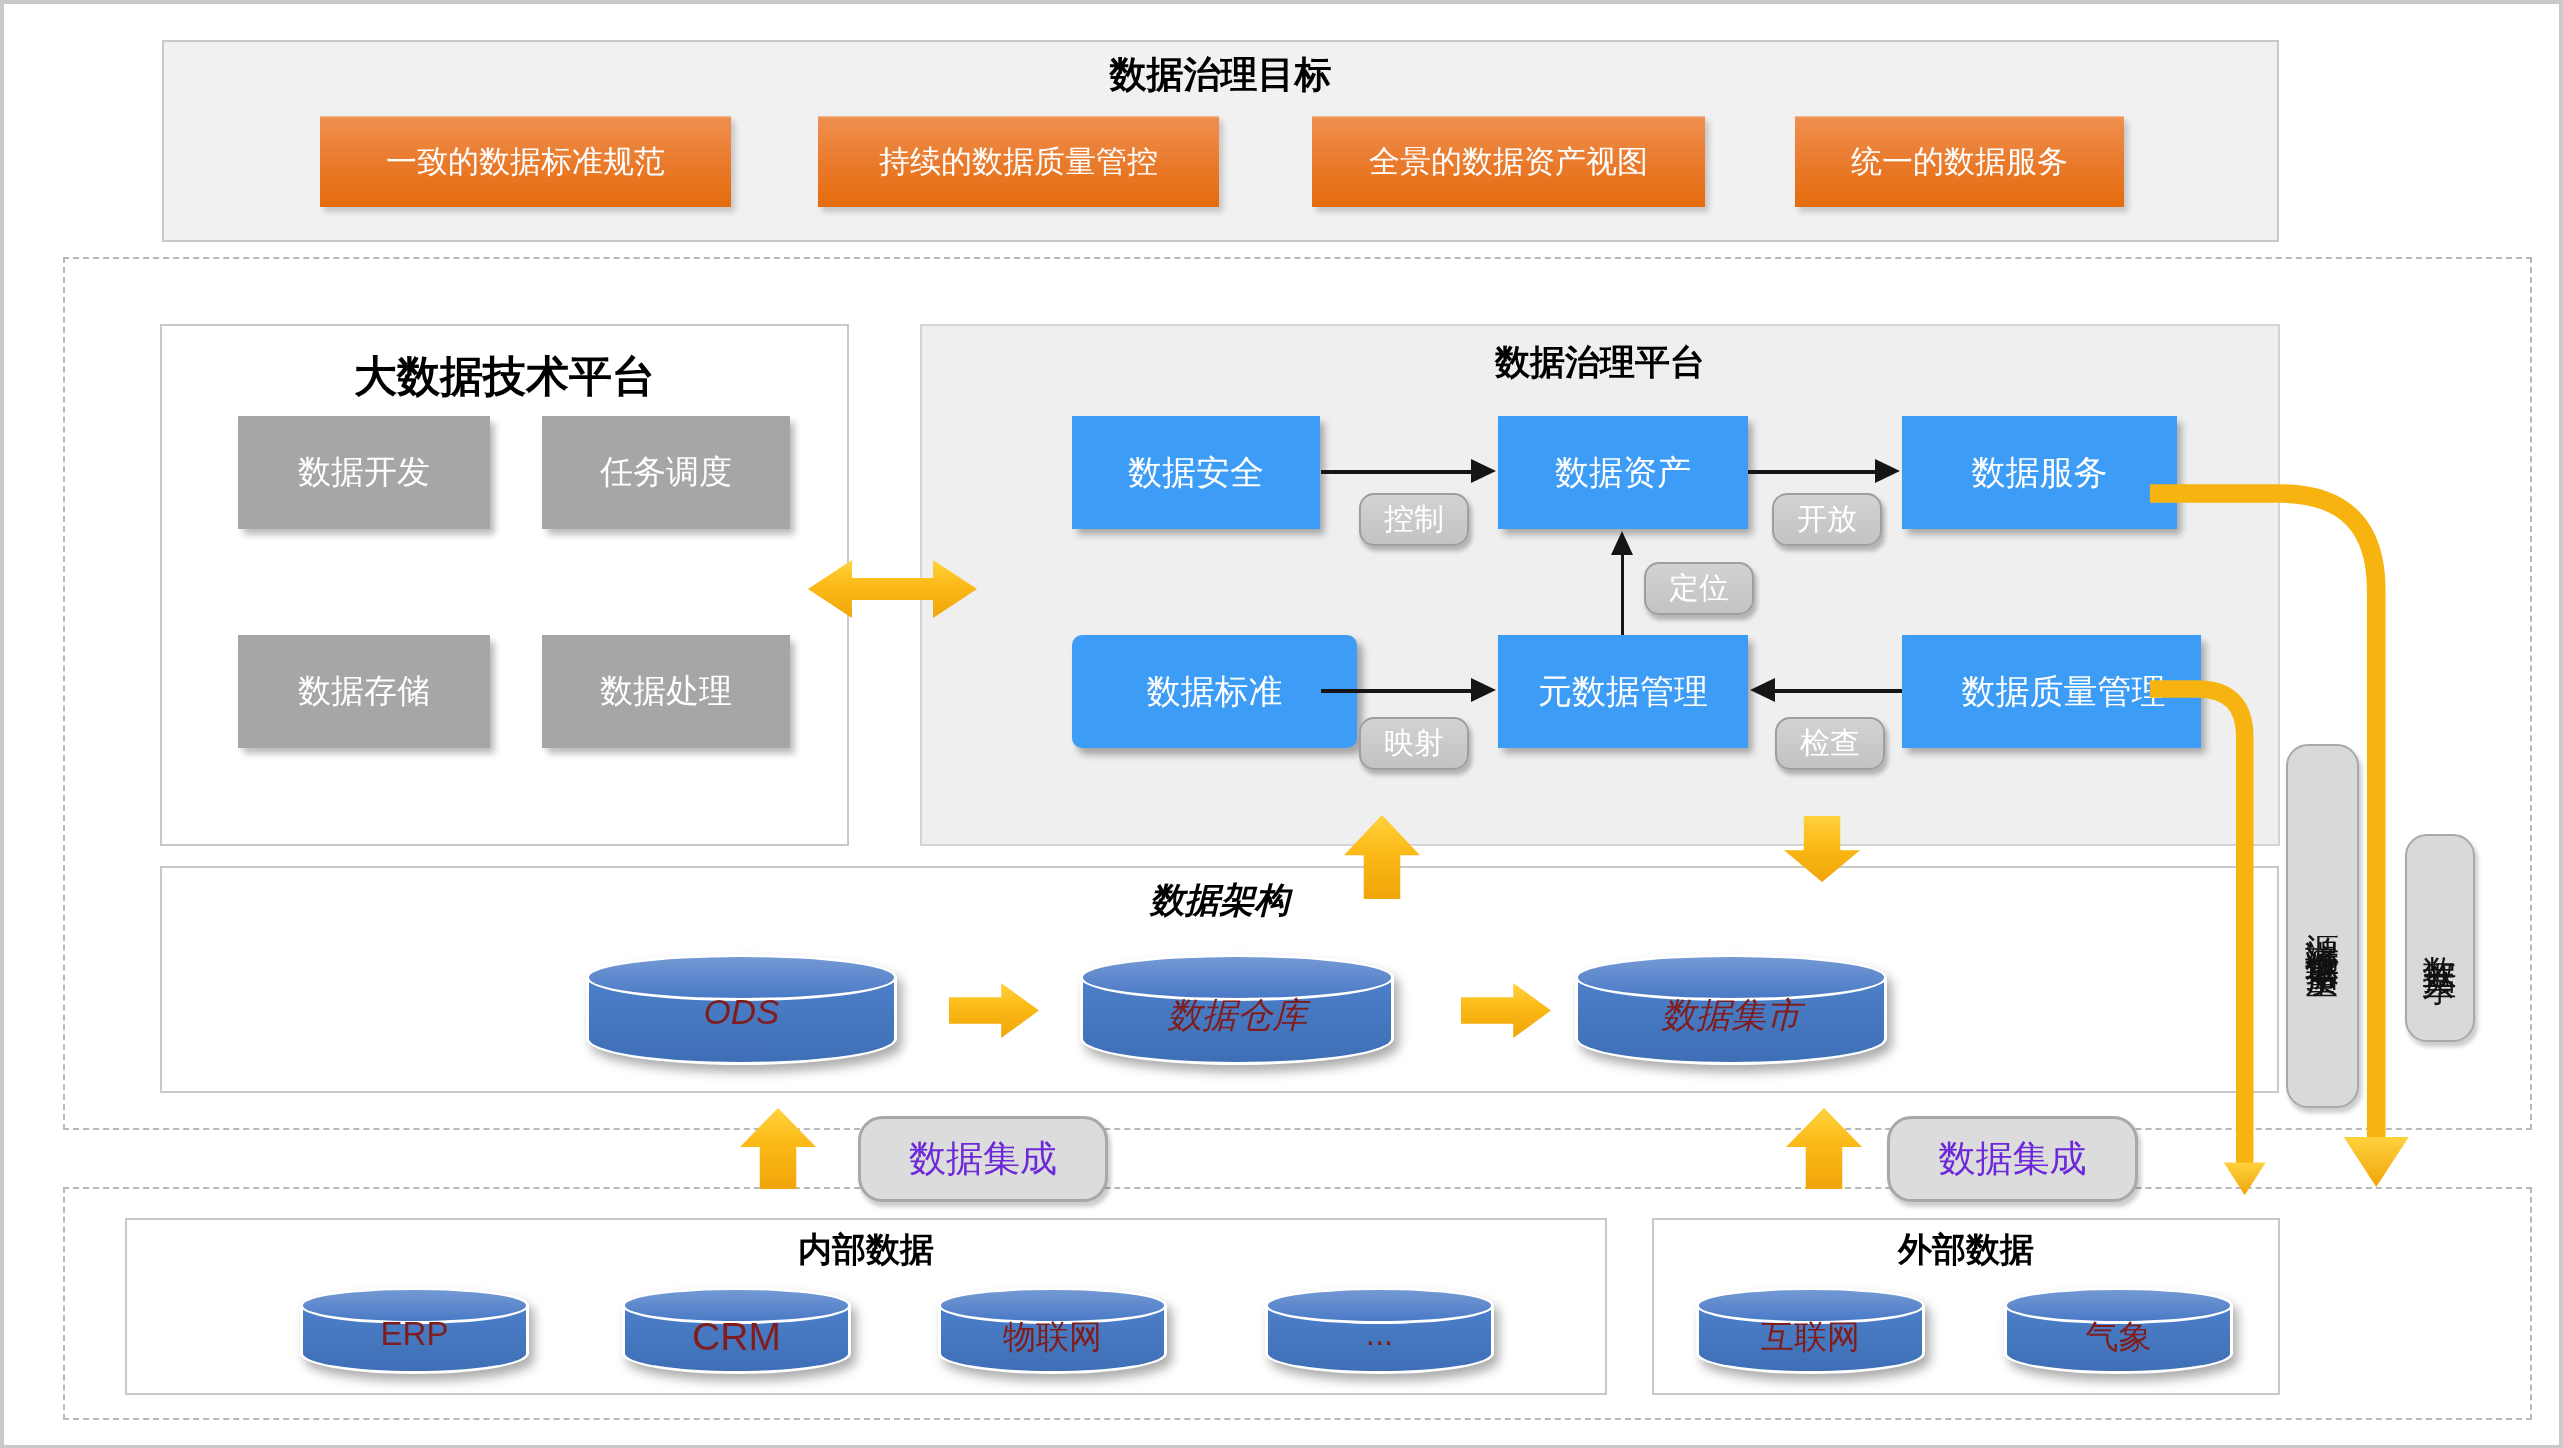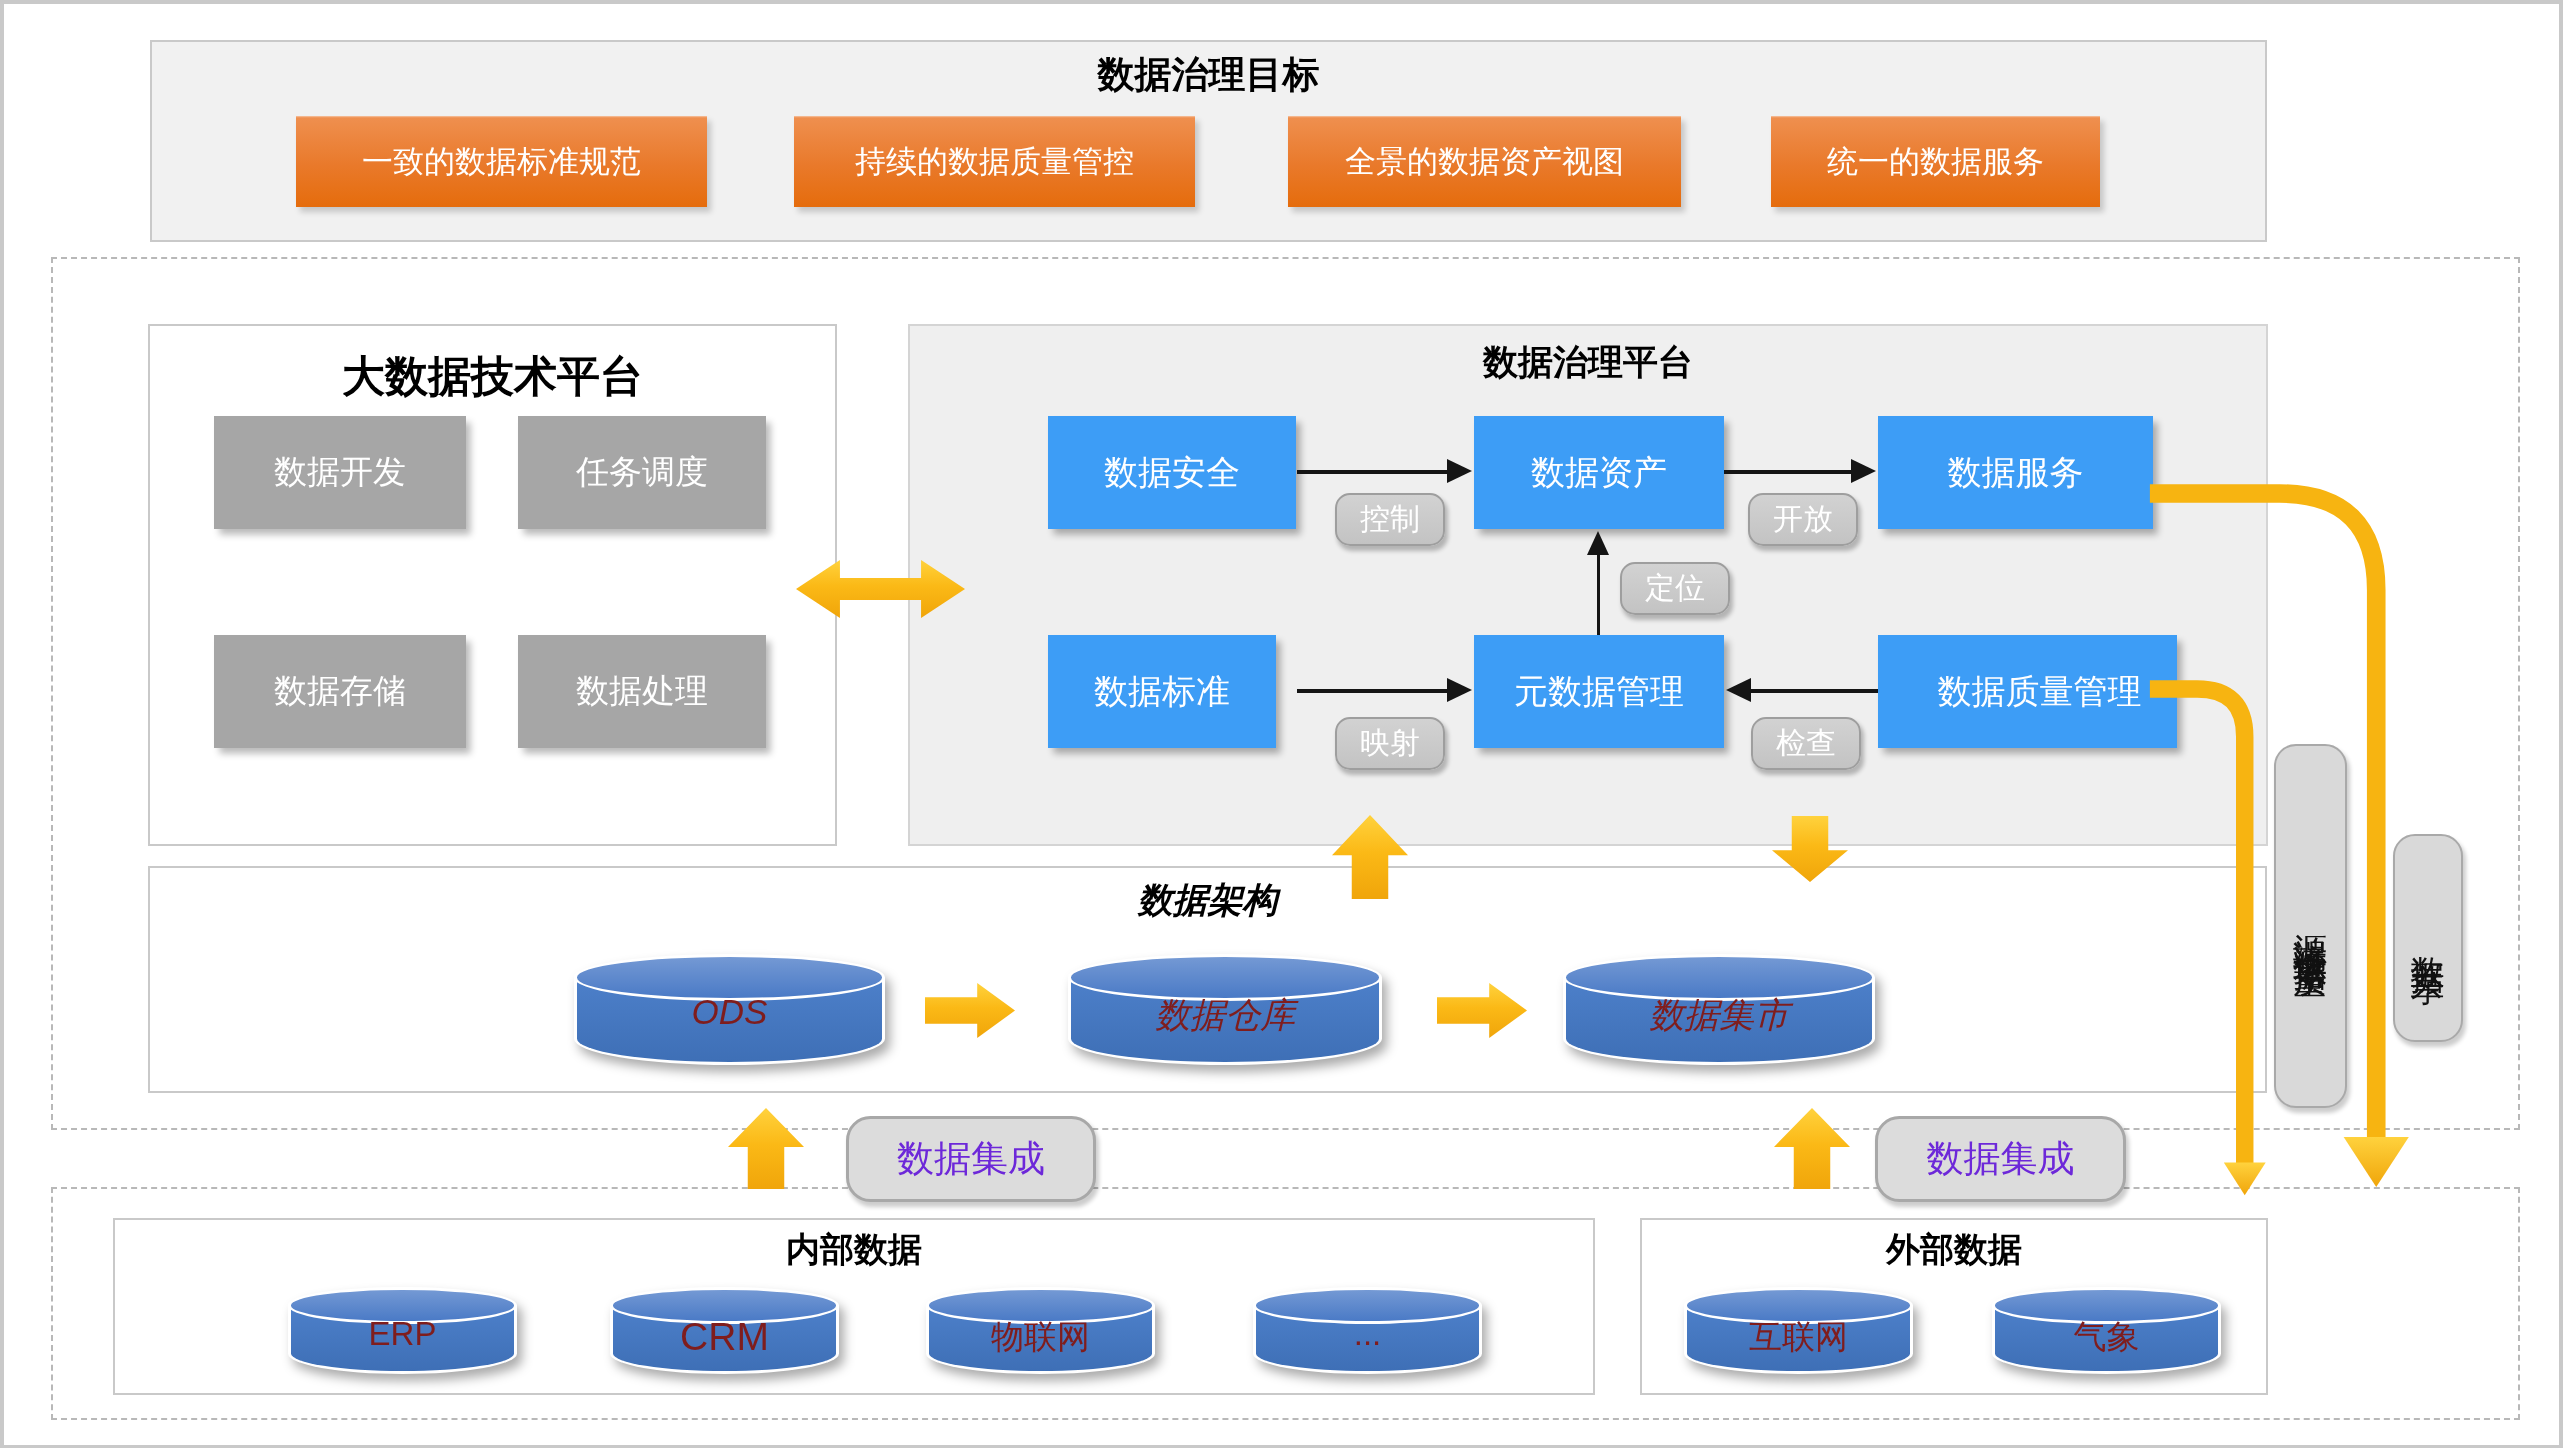--- a/index.html
+++ b/index.html
@@ -1,18 +1,18 @@
 <!DOCTYPE html>
 <html style="font-size:9.3px"><head>
 <meta charset="utf-8">
 <style>
   html,body{margin:0;padding:0;background:#fff;}
   .page{position:relative;width:2563px;height:1449px;background:#ffffff;
         font-family:"Liberation Sans",sans-serif;overflow:hidden;}
-  .abs{position:absolute;}
+  .abs{position:absolute;margin-left:12px;}
   .frame{position:absolute;inset:0;border:4.7px solid #c9c9c9;z-index:0;}
 
   
   .goals-box{left:150px;top:40px;width:2113px;height:198px;background:#f1f1f1;border:2.9px solid #c9c9c9;z-index:1;}
   .panel{background:#ffffff;border:2.3px solid #c9c9c9;z-index:1;}
   .gov-panel{background:#efefef;border:2.3px solid #d4d4d4;}
   .dashed-rect{border:2.9px dashed #b8b8b8;z-index:0;}
   .panel-title{position:absolute;left:0;width:100%;text-align:center;font-weight:bold;color:#000;}
 
   
@@ -85,21 +85,21 @@
     <div class="abs gbox" style="left:64px;top:309px;width:252px;height:113px;">数据存储</div>
     <div class="abs gbox" style="left:368px;top:309px;width:248px;height:113px;">数据处理</div>
   </div>
 
   <div class="abs panel gov-panel" style="left:908px;top:324px;width:1356px;height:518px;">
     <div class="panel-title" style="top:12.8px;font-size:35px;">数据治理平台</div>
 
     <div class="abs bbox" style="left:138px;top:90px;width:248px;height:113px;">数据安全</div>
     <div class="abs bbox" style="left:564px;top:90px;width:250px;height:113px;">数据资产</div>
     <div class="abs bbox" style="left:968px;top:90px;width:275px;height:113px;">数据服务</div>
-    <div class="abs bbox" style="left:138px;top:309px;width:228px;height:113px;">数据标准</div>
+    <div class="abs bbox" style="left:138px;top:309px;width:285px;height:113px;border-radius:10px;">数据标准</div>
     <div class="abs bbox" style="left:564px;top:309px;width:250px;height:113px;">元数据管理</div>
     <div class="abs bbox" style="left:968px;top:309px;width:275px;height:113px;padding-left:24px;">数据质量管理</div>
 
     <div class="abs bar-h to-r" style="left:387px;top:144px;width:151px;"></div>
     <div class="abs bar-h to-r" style="left:814px;top:144px;width:128px;"></div>
     <div class="abs bar-h to-r" style="left:387px;top:363px;width:151px;"></div>
     <div class="abs bar-h to-l" style="left:840px;top:363px;width:128px;"></div>
     <div class="abs bar-v to-u" style="left:687px;top:228px;height:81px;"></div>
 
     <div class="abs chip" style="left:425px;top:167px;width:106px;height:49px;">控制</div>

